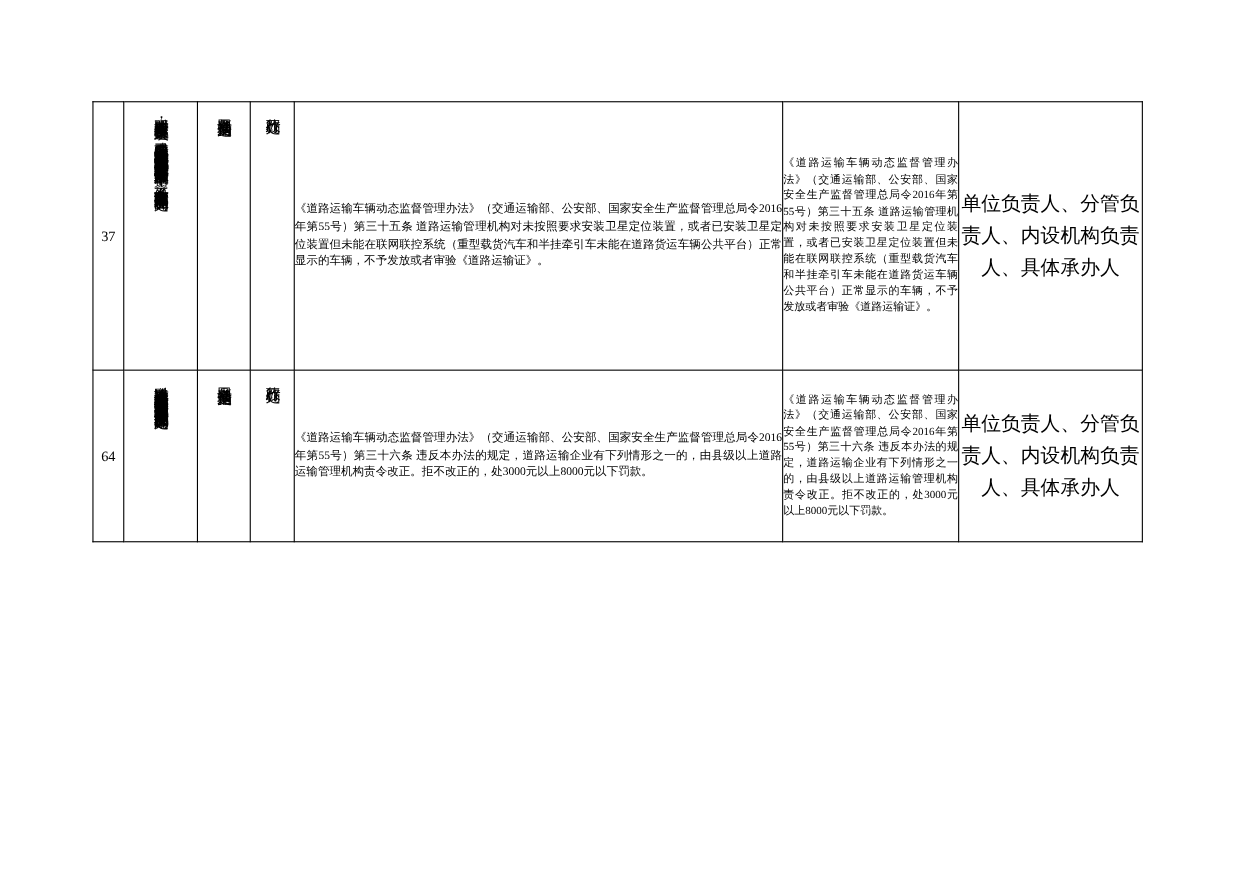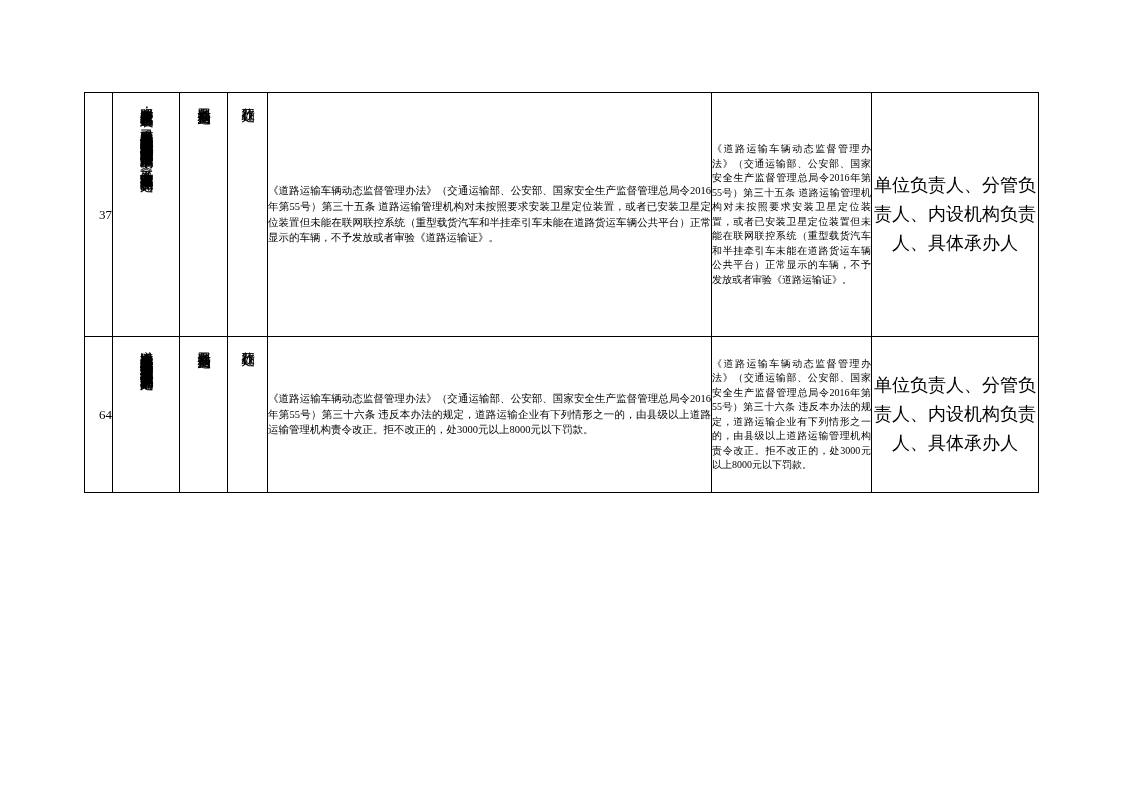--- a/index.html
+++ b/index.html
@@ -39,21 +39,21 @@
   
   col.c-index { width: 28px; }
   col.c-item  { width: 67px; }
   col.c-org   { width: 48px; }
   col.c-type  { width: 40px; }
   col.c-basis { width: 444px; }
   col.c-law   { width: 160px; }
   col.c-resp  { width: 167px; }
 
   .cell-index {
-    text-align: right;
+    text-align: center;
     font-size: 13px;
     font-family: "Liberation Serif", serif;
   }
   .vert-cell {
     height: 100%;
   }
   .vert-text {
     writing-mode: vertical-rl;
     text-orientation: upright;
     font-size: 13.5px;

